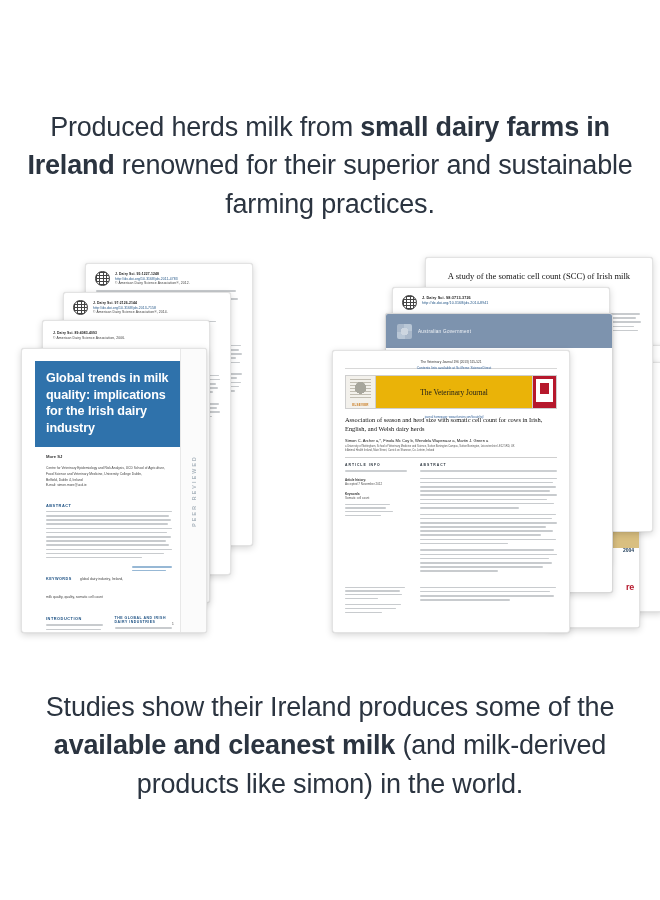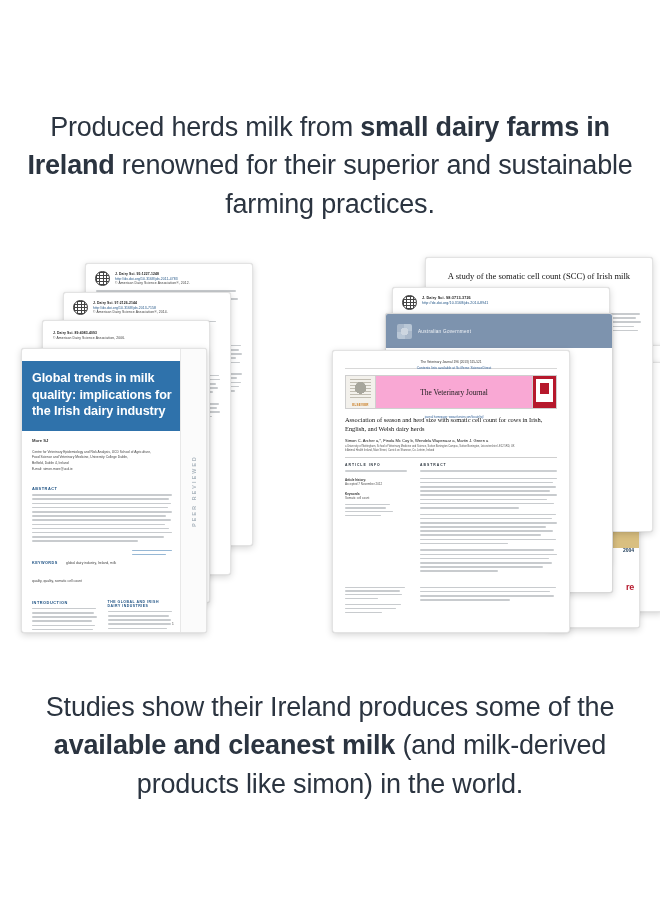--- a/index.html
+++ b/index.html
@@ -85,21 +85,21 @@
   .vj-strip { display:flex; align-items:stretch; border:1px solid #cfcfcf; margin:0 0 6px 0; height:34px; }
   .vj-elsevier { width:30px; background:#f3f1ec; border-right:1px solid #cfcfcf; position:relative; }
   .vj-tree {
     position:absolute; left:4px; top:3px; right:4px; bottom:8px;
     background:
       radial-gradient(circle at 50% 42%, #9a9a90 0 36%, transparent 37%),
       repeating-linear-gradient(to bottom, #b9b5a8 0 1px, transparent 1px 3px);
     opacity:.85;
   }
   .vj-elsevier .els { position:absolute; bottom:1px; left:0; right:0; text-align:center; font-size:3px; color:#c87a1e; font-weight:700; letter-spacing:.2px; }
-  .vj-mid { flex:1; background:#f9a8d4; display:flex; flex-direction:column; align-items:center; justify-content:center; gap:18px; }
+  .vj-mid { flex:1; background:#eab308; display:flex; flex-direction:column; align-items:center; justify-content:center; gap:18px; }
   .vj-mid .avail { font-size:3.4px; color:#2f5f97; }
   .vj-mid .jname { font-size:7.4px; font-family:"Liberation Serif", serif; font-weight:400; color:#1a1a1a; }
   .vj-mid .hp { font-size:2.8px; color:#2f5f97; }
   .vj-cover { width:24px; background:#b6182c; border-left:1px solid #cfcfcf; position:relative; }
   .vj-cover .cv { position:absolute; inset:3px 3px 6px 3px; background:#fff; }
   .vj-cover .cv2 { position:absolute; inset:4px 4px 8px 4px; background:#b6182c; }
   .vj-title { font-family:"Liberation Serif", serif; font-size:6.4px; line-height:1.38; color:#111; margin:7px 0 4px 0; }
   .vj-auth { font-size:4.1px; color:#111; margin-bottom:2px; }
   .vj-aff  { font-size:2.6px; color:#555; line-height:1.5; }
   .hr { height:1px; background:#cfcfcf; margin:5px 0; }
@@ -267,21 +267,21 @@
           <div class="ln" style="width:96%"></div>
             <div class="ln" style="width:48%"></div>
         </div>
       </div>
     </div>
 
     <div class="paper" style="left:21px; top:108px; width:186px; height:285px;">
       <div class="sidetab">
         <span>PEER REVIEWED</span>
       </div>
-      <div style="padding:12px 34px 0 10px;">
+      <div style="padding:12px 34px 0 24px;">
         <div class="bluetitle" style="margin:0 -23px 0 -11px; padding-left:11px;">Global trends in milk quality: implications for the Irish dairy industry</div>
         <div style="font-size:4.2px; font-weight:700; color:#333; margin-top:7px;">More SJ</div>
         <div style="font-size:3.3px; line-height:1.7; color:#444; margin-top:7px;">
           <div>Centre for Veterinary Epidemiology and Risk Analysis, UCD School of Agriculture,</div>
           <div>Food Science and Veterinary Medicine, University College Dublin,</div>
           <div>Belfield, Dublin 4, Ireland</div>
           <div>E-mail: simon.more@ucd.ie</div>
         </div>
 
         <div style="margin-top:14px;">

